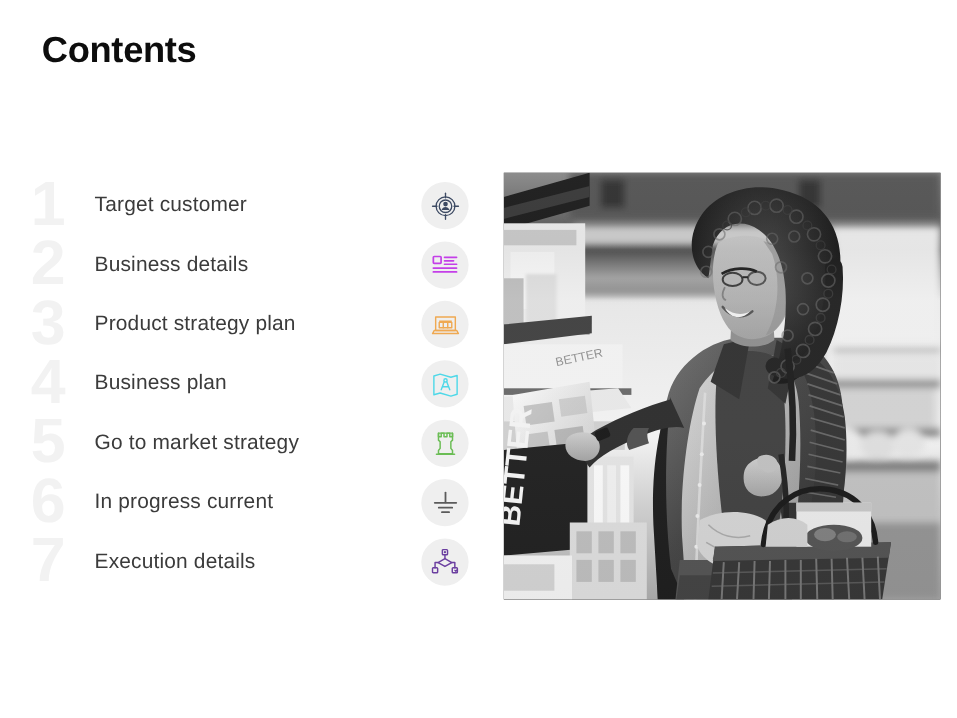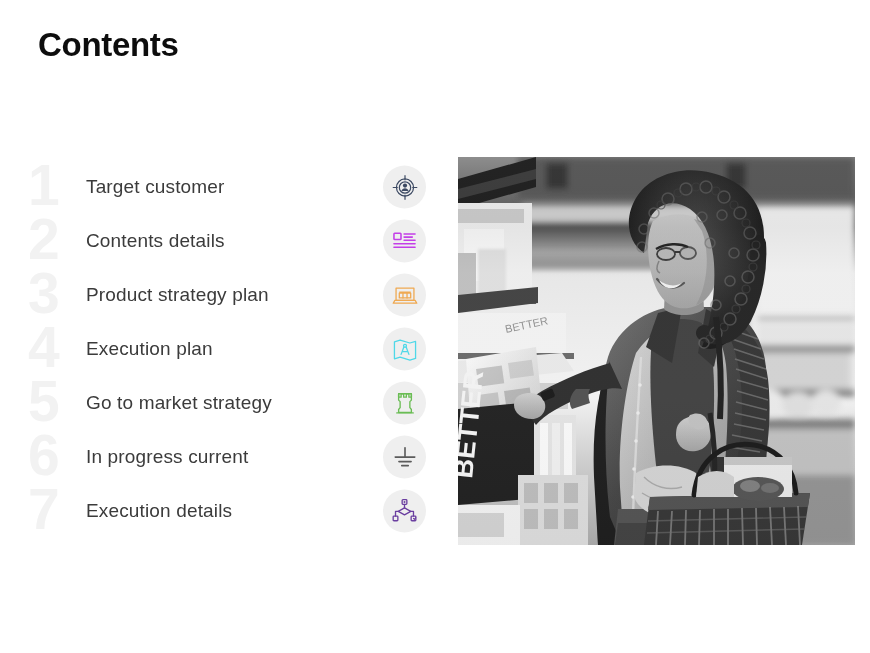--- a/index.html
+++ b/index.html
@@ -121,21 +121,21 @@
           <line x1="16" y1="1.5" x2="16" y2="6.5"></line>
           <line x1="16" y1="25.5" x2="16" y2="30.5"></line>
           <line x1="1.5" y1="16" x2="6.5" y2="16"></line>
           <line x1="25.5" y1="16" x2="30.5" y2="16"></line>
         </svg>
       </div>
     </div>
 
     <div class="content-row">
       <div class="row-number">2</div>
-      <div class="row-label">Contents details</div>
+      <div class="row-label">Business details</div>
       <div class="row-icon-wrap">
         <svg width="25" height="25" viewBox="0 0 32 32" fill="none" stroke="#c43fe8" stroke-width="2" stroke-linecap="round">
           <rect x="2.5" y="6" width="9" height="8" rx="1"></rect>
           <line x1="15.5" y1="7" x2="29.5" y2="7"></line>
           <line x1="15.5" y1="11" x2="26" y2="11"></line>
           <line x1="15.5" y1="15" x2="29.5" y2="15"></line>
           <line x1="2.5" y1="19.5" x2="29.5" y2="19.5"></line>
           <line x1="2.5" y1="24" x2="29.5" y2="24"></line>
         </svg>
       </div>
@@ -151,21 +151,21 @@
           <path d="M9 11h14v2H9z" fill="#efa952" stroke="none"></path>
           <path d="M9 13h14v6H9z"></path>
           <line x1="13.5" y1="13" x2="13.5" y2="19"></line>
           <line x1="18.5" y1="13" x2="18.5" y2="19"></line>
         </svg>
       </div>
     </div>
 
     <div class="content-row">
       <div class="row-number">4</div>
-      <div class="row-label">Execution plan</div>
+      <div class="row-label">Business plan</div>
       <div class="row-icon-wrap">
         <svg width="26" height="26" viewBox="0 0 32 32" fill="none" stroke="#4fd8e8" stroke-width="1.6" stroke-linecap="round" stroke-linejoin="round">
           <path d="M3 6.5l7-2 12 3.5 7-2v21l-7 2-12-3.5-7 2z"></path>
           <circle cx="16" cy="11.5" r="1.8"></circle>
           <path d="M14.6 13l-3.4 9"></path>
           <path d="M17.4 13l3.4 9"></path>
           <path d="M13.2 18.6h5.6"></path>
         </svg>
       </div>
     </div>

